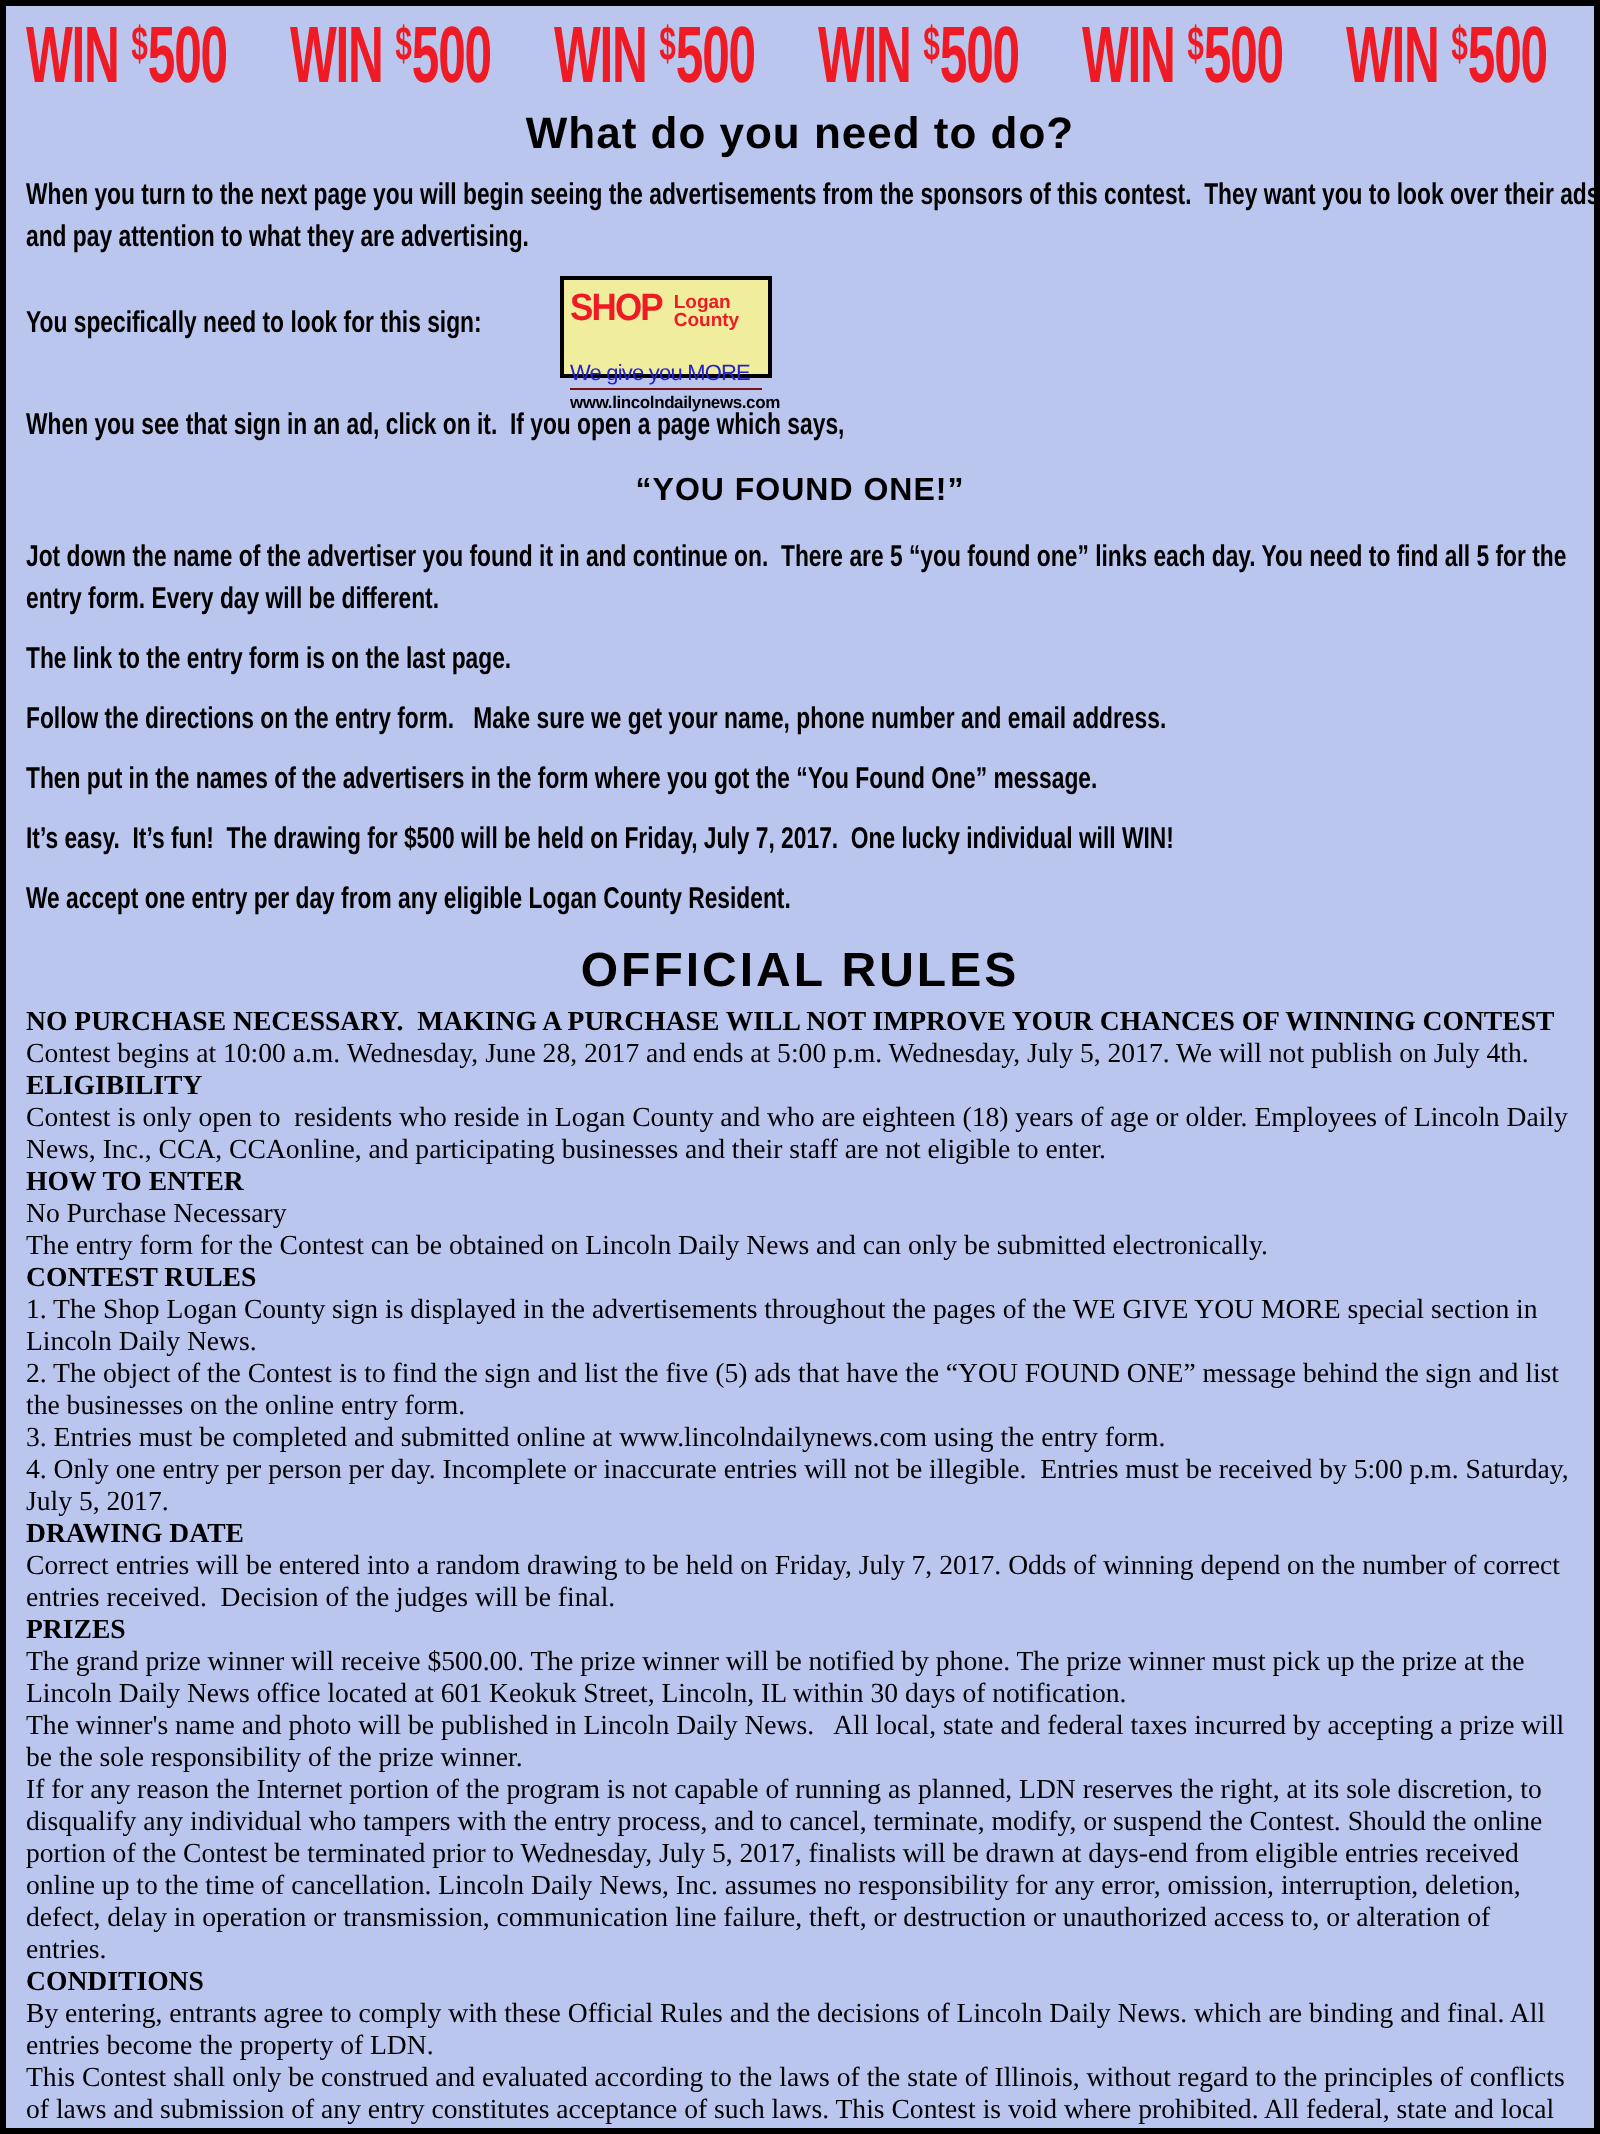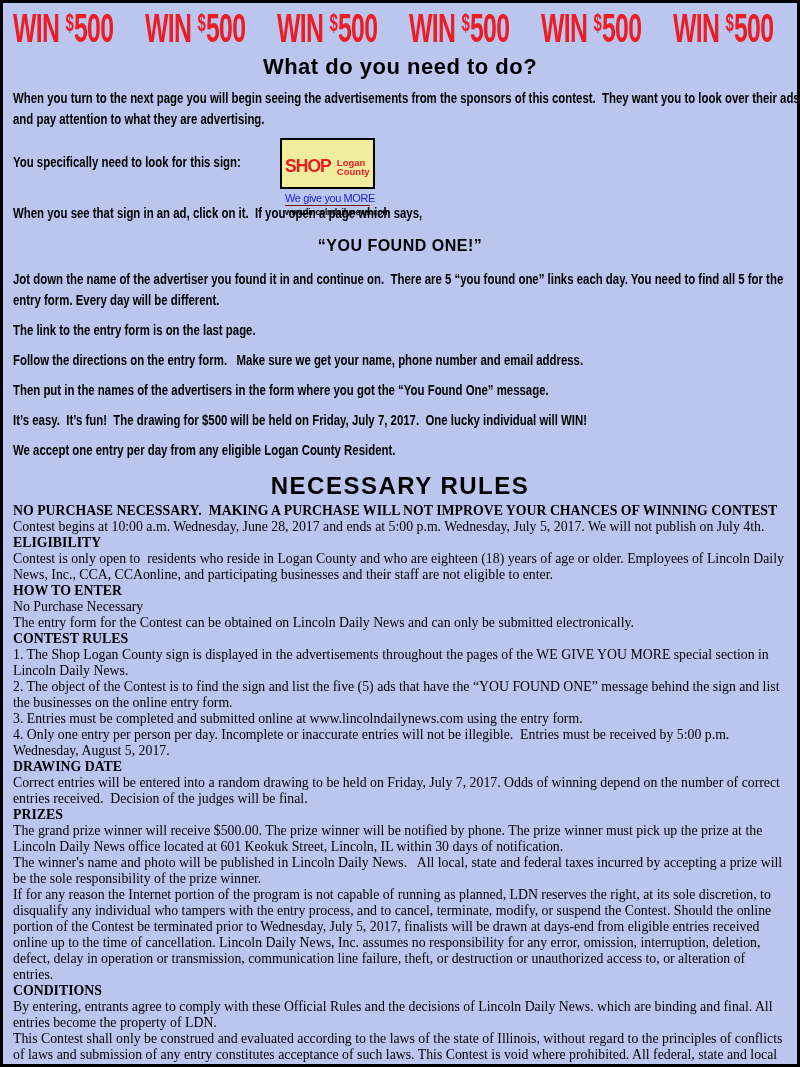--- a/index.html
+++ b/index.html
@@ -42,23 +42,23 @@
     margin:9px 10px 0;white-space:pre-wrap;
   }
   .p.first{margin-top:7px;}
   .found{
     font-size:16px;font-weight:bold;text-align:center;margin-top:14px;letter-spacing:0.5px;
   }
   
   .sign-row{position:relative;height:54px;margin-top:7px;flex:0 0 auto;}
   .sign-label{position:absolute;left:10px;top:17px;font-size:15px;font-weight:bold;white-space:nowrap;}
   .sign{
-    position:absolute;left:277px;top:2px;width:95px;height:51px;
+    position:absolute;left:277px;top:2px;width:106px;height:51px;
     background:var(--sign-bg);border:2px solid var(--ink);
-    padding:17px 3px 2px;display:flex;flex-direction:column;
+    padding:6px 3px 2px;display:flex;flex-direction:column;
   }
   .sign-top{display:flex;align-items:flex-start;}
   .sign-shop{font-size:19px;line-height:18px;font-weight:bold;color:var(--accent-red);letter-spacing:-1px;transform:scaleX(0.92);transform-origin:0 0;}
   .sign-region{font-size:9.5px;line-height:9px;font-weight:bold;color:var(--accent-red);margin-left:2px;margin-top:1px;}
   .sign-tag{font-size:11px;line-height:12px;font-weight:normal;color:var(--sign-blue);white-space:nowrap;letter-spacing:-0.4px;margin-top:16px;}
   .sign-url{
     font-size:8.5px;line-height:10px;font-weight:bold;color:var(--ink);
     white-space:nowrap;border-top:1px solid #7a1010;margin-top:1px;padding-top:1px;letter-spacing:-0.2px;
   }
   
@@ -120,35 +120,35 @@
   <div class="found">“YOU FOUND ONE!”</div>
 
   <p class="p nw" style="margin-top:13px">Jot down the name of the advertiser you found it in and continue on.  There are 5 “you found one” links each day. You need to find all 5 for the entry form. Every day will be different.</p>
 
   <p class="p nw">The link to the entry form is on the last page.</p>
   <p class="p nw">Follow the directions on the entry form.   Make sure we get your name, phone number and email address.</p>
   <p class="p nw">Then put in the names of the advertisers in the form where you got the “You Found One” message.</p>
   <p class="p nw">It’s easy.  It’s fun!  The drawing for $500 will be held on Friday, July 7, 2017.  One lucky individual will WIN!</p>
   <p class="p nw">We accept one entry per day from any eligible Logan County Resident.</p>
 
-  <h2 class="rules-heading">NECESSARY RULES</h2>
+  <h2 class="rules-heading">OFFICIAL RULES</h2>
 
   <div class="rules">
       <div class="rule-line header">NO PURCHASE NECESSARY.  MAKING A PURCHASE WILL NOT IMPROVE YOUR CHANCES OF WINNING CONTEST</div>
       <div class="rule-line body">Contest begins at 10:00 a.m. Wednesday, June 28, 2017 and ends at 5:00 p.m. Wednesday, July 5, 2017. We will not publish on July 4th.</div>
       <div class="rule-line header">ELIGIBILITY</div>
       <div class="rule-line body">Contest is only open to  residents who reside in Logan County and who are eighteen (18) years of age or older. Employees of Lincoln Daily News, Inc., CCA, CCAonline, and participating businesses and their staff are not eligible to enter.</div>
       <div class="rule-line header">HOW TO ENTER</div>
       <div class="rule-line body">No Purchase Necessary</div>
       <div class="rule-line body">The entry form for the Contest can be obtained on Lincoln Daily News and can only be submitted electronically.</div>
       <div class="rule-line header">CONTEST RULES</div>
       <div class="rule-line body">1. The Shop Logan County sign is displayed in the advertisements throughout the pages of the WE GIVE YOU MORE special section in Lincoln Daily News.</div>
       <div class="rule-line body">2. The object of the Contest is to find the sign and list the five (5) ads that have the “YOU FOUND ONE” message behind the sign and list the businesses on the online entry form.</div>
       <div class="rule-line body">3. Entries must be completed and submitted online at www.lincolndailynews.com using the entry form.</div>
-      <div class="rule-line body">4. Only one entry per person per day. Incomplete or inaccurate entries will not be illegible.  Entries must be received by 5:00 p.m. Wednesday, August 5, 2017.</div>
+      <div class="rule-line body">4. Only one entry per person per day. Incomplete or inaccurate entries will not be illegible.  Entries must be received by 5:00 p.m. Saturday, July 5, 2017.</div>
       <div class="rule-line header">DRAWING DATE</div>
       <div class="rule-line body">Correct entries will be entered into a random drawing to be held on Friday, July 7, 2017. Odds of winning depend on the number of correct entries received.  Decision of the judges will be final.</div>
       <div class="rule-line header">PRIZES</div>
       <div class="rule-line body">The grand prize winner will receive $500.00. The prize winner will be notified by phone. The prize winner must pick up the prize at the Lincoln Daily News office located at 601 Keokuk Street, Lincoln, IL within 30 days of notification.</div>
       <div class="rule-line body">The winner's name and photo will be published in Lincoln Daily News.   All local, state and federal taxes incurred by accepting a prize will be the sole responsibility of the prize winner.</div>
       <div class="rule-line body">If for any reason the Internet portion of the program is not capable of running as planned, LDN reserves the right, at its sole discretion, to disqualify any individual who tampers with the entry process, and to cancel, terminate, modify, or suspend the Contest. Should the online portion of the Contest be terminated prior to Wednesday, July 5, 2017, finalists will be drawn at days-end from eligible entries received online up to the time of cancellation. Lincoln Daily News, Inc. assumes no responsibility for any error, omission, interruption, deletion, defect, delay in operation or transmission, communication line failure, theft, or destruction or unauthorized access to, or alteration of entries.</div>
       <div class="rule-line header">CONDITIONS</div>
       <div class="rule-line body">By entering, entrants agree to comply with these Official Rules and the decisions of Lincoln Daily News. which are binding and final. All entries become the property of LDN.</div>
       <div class="rule-line body">This Contest shall only be construed and evaluated according to the laws of the state of Illinois, without regard to the principles of conflicts of laws and submission of any entry constitutes acceptance of such laws. This Contest is void where prohibited. All federal, state and local laws and regulations apply.</div>
     </div>

